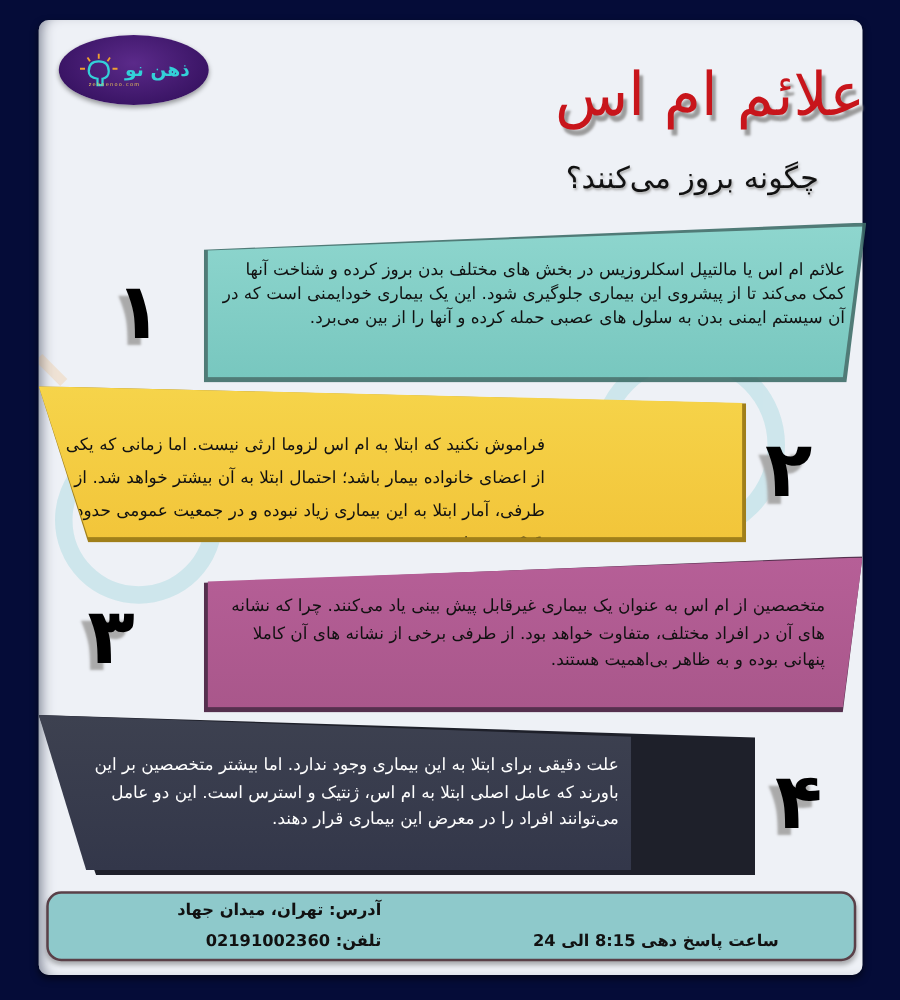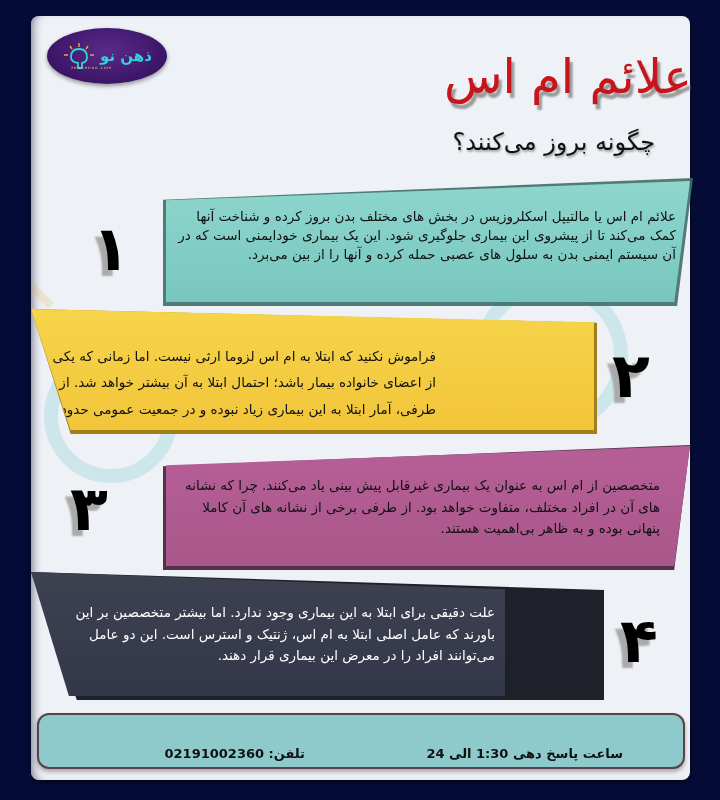--- a/index.html
+++ b/index.html
@@ -176,15 +176,16 @@
 </div>
 <div class="num" style="left:70px; top:478px;">۳</div>
 
 <div class="p4-bg"></div>
 <div class="panel p4-in">
   <span>علت دقیقی برای ابتلا به این بیماری وجود ندارد. اما بیشتر متخصصین بر این باورند که عامل اصلی ابتلا به ام اس، ژنتیک و استرس است. این دو عامل می‌توانند افراد را در معرض این بیماری قرار دهند.</span>
 </div>
 <div class="num" style="left:620px; top:610px;">۴</div>
 
 <div class="footer">
-  <span class="f-cell" style="right:60px; top:31px;">ساعت پاسخ دهی 1:30 الی 24</span>
+  <span class="f-cell" style="right:60px; top:31px;">ساعت پاسخ دهی 8:15 الی 24</span>
+  <span class="f-cell" style="right:378px; top:6px;">آدرس: تهران، میدان جهاد</span>
   <span class="f-cell" style="right:378px; top:31px;text-align:right;">تلفن: 02191002360</span>
 </div>
 
 </body></html>

